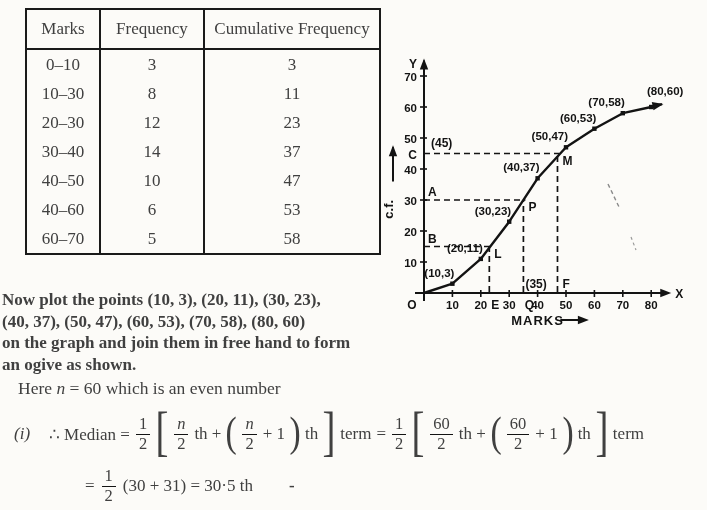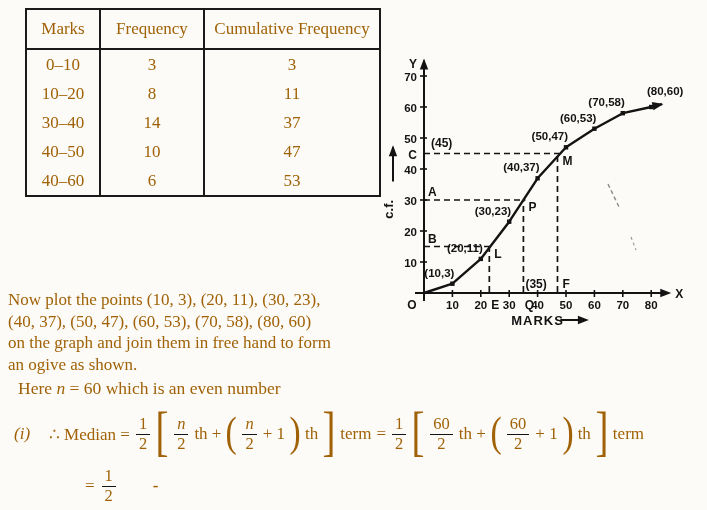--- a/index.html
+++ b/index.html
@@ -1,27 +1,27 @@
 <!DOCTYPE html>
 <html><head>
 <meta charset="utf-8">
 <style>
   html,body{margin:0;padding:0;background:#e9e9e9;}
   .page{position:relative;width:707px;height:510px;background:#fcfbf8;overflow:hidden;
-        font-family:"Liberation Serif",serif;color:#a16207;}
+        font-family:"Liberation Serif",serif;color:#404040;}
   
   .freq-table{position:absolute;left:25px;top:8px;border-collapse:collapse;
               border:2.2px solid #1a1a1a;table-layout:fixed;}
   .freq-table th{height:38px;font-weight:normal;font-size:17px;border-bottom:2.2px solid #1a1a1a;}
   .freq-table td{height:29px;font-size:17px;}
   .freq-table th,.freq-table td{text-align:center;vertical-align:middle;padding:0 4px;}
   .colsep{border-right:2.2px solid #1a1a1a;}
   .c1{width:74px}.c2{width:104px}.c3{width:176px}
   
-  .para{position:absolute;left:8px;top:289px;width:395px;font-size:17px;line-height:21.5px;}
+  .para{position:absolute;left:2px;top:289px;width:395px;font-size:17px;line-height:21.5px;font-weight:bold;}
   .pline{display:block;white-space:nowrap;}
   .nline{position:absolute;left:18px;top:378px;font-size:17.5px;white-space:nowrap;text-align:right;}
   .it{font-style:italic;}
   
   .mrow{position:absolute;display:flex;align-items:center;font-size:17px;white-space:nowrap;}
   .mline1{left:14px;top:402px;height:64px;gap:5px;}
   .mline2{left:85px;top:464px;height:44px;gap:6px;}
   .tok{display:inline-block;}
   .item{margin-right:14px;}
   .frac{display:inline-flex;flex-direction:column;align-items:center;
@@ -58,38 +58,48 @@
         <th>Cumulative Frequency</th>
       </tr>
     </thead>
     <tbody>
       <tr>
         <td class="colsep">0–10</td>
         <td class="colsep">3</td>
         <td>3</td>
       </tr>
       <tr>
-        <td class="colsep">10–20</td>
+        <td class="colsep">10–30</td>
         <td class="colsep">8</td>
         <td>11</td>
+      </tr>
+      <tr>
+        <td class="colsep">20–30</td>
+        <td class="colsep">12</td>
+        <td>23</td>
       </tr>
       <tr>
         <td class="colsep">30–40</td>
         <td class="colsep">14</td>
         <td>37</td>
       </tr>
       <tr>
         <td class="colsep">40–50</td>
         <td class="colsep">10</td>
         <td>47</td>
       </tr>
       <tr>
         <td class="colsep">40–60</td>
         <td class="colsep">6</td>
         <td>53</td>
+      </tr>
+      <tr>
+        <td class="colsep">60–70</td>
+        <td class="colsep">5</td>
+        <td>58</td>
       </tr>
     </tbody>
   </table>
 
   <svg id="ogive" width="324" height="292" viewBox="0 0 324 292">
       <line x1="32" y1="249" x2="285.24" y2="249" stroke="#131313" stroke-width="2"></line>
       <polygon points="0,0 -11,4.2 -11,-4.2" transform="translate(288.24,249) rotate(0)" fill="#131313"></polygon>
       <line x1="41" y1="257" x2="41" y2="16.5" stroke="#131313" stroke-width="2"></line>
       <polygon points="0,0 -11,4.2 -11,-4.2" transform="translate(41,14.5) rotate(-90)" fill="#131313"></polygon>
       <text x="292.24" y="254" class="glab">X</text>
@@ -226,16 +236,17 @@
     <span class="bbr">]</span>
     <span class="tok">term</span>
   </div>
 
   <div class="mrow mline2">
     <span class="tok">=</span>
     <span class="frac">
       <span class="num">1</span>
       <span class="den">2</span>
     </span>
+    <span class="tok">(30 + 31) = 30·5 th</span>
     <span class="tok stray">-</span>
   </div>
 
 </div>
 
 </body></html>

